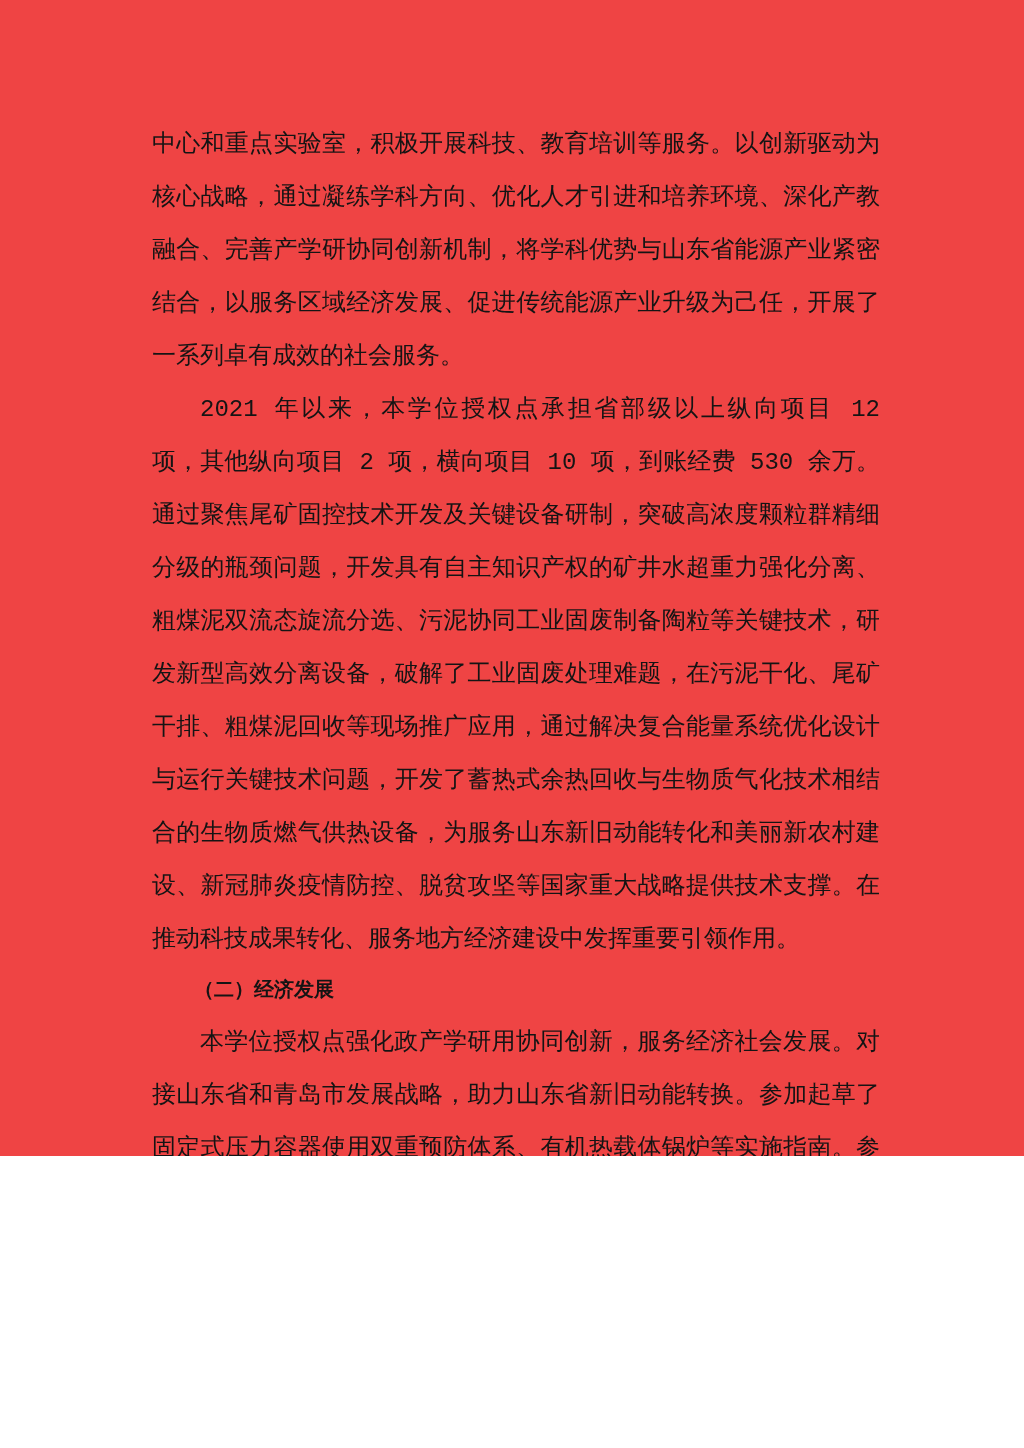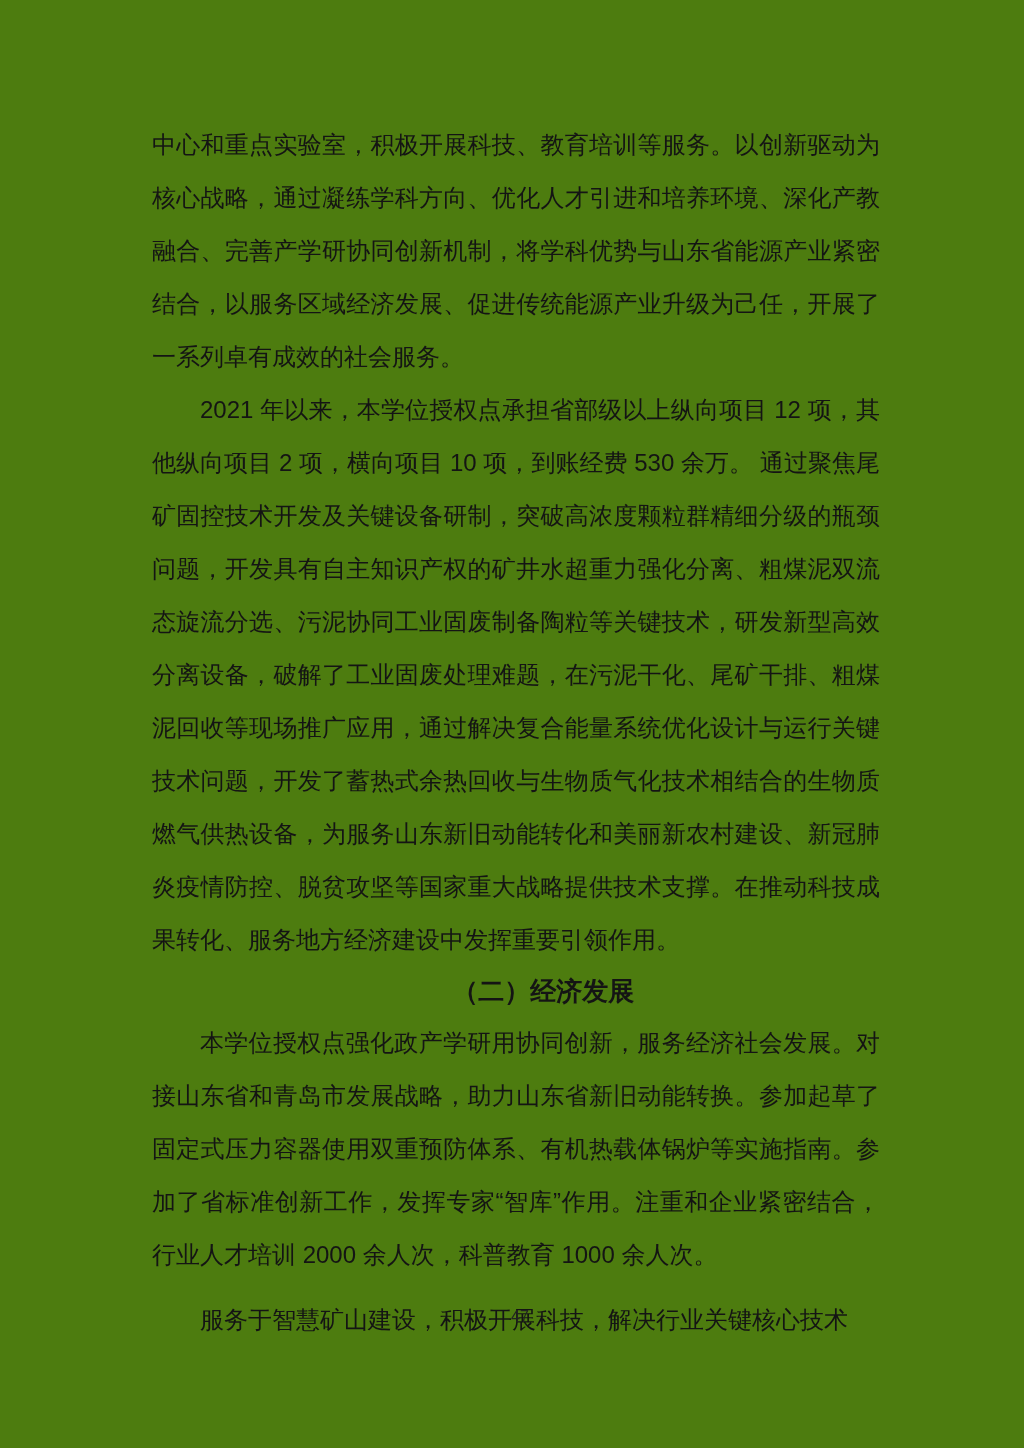--- a/index.html
+++ b/index.html
@@ -3,48 +3,48 @@
 <meta charset="utf-8">
 <style>
   html, body {
     margin: 0;
     padding: 0;
     background: #ffffff;
   }
   .page {
     position: relative;
     width: 1024px;
-    height: 1448px;
-    background: #4d7c0f;
-    font-family: Liberation Sans, sans-serif;
+    height: 1156px;
+    background: #ef4444;
+    font-family: Liberation Mono, monospace;
     color: #141414;
     overflow: hidden;
   }
   .body-text {
     position: absolute;
     left: 152px;
     top: 118px;
     width: 728px;
     font-size: 24px;
     line-height: 53px;
     text-align: justify;
   }
   .para {
     margin: 0;
   }
   .indent {
     text-indent: 2em;
   }
   .heading {
     margin: 0;
-    font-size: 26px;
+    font-size: 20px;
     font-weight: bold;
     line-height: 50px;
     text-indent: 2.1em;
-    text-align: center;
+    text-align: left;
   }
   .last-para {
     margin-top: 12px;
   }
   .page-number {
     position: absolute;
     top: 1308px;
     left: 8px;
     width: 100%;
     text-align: center;

